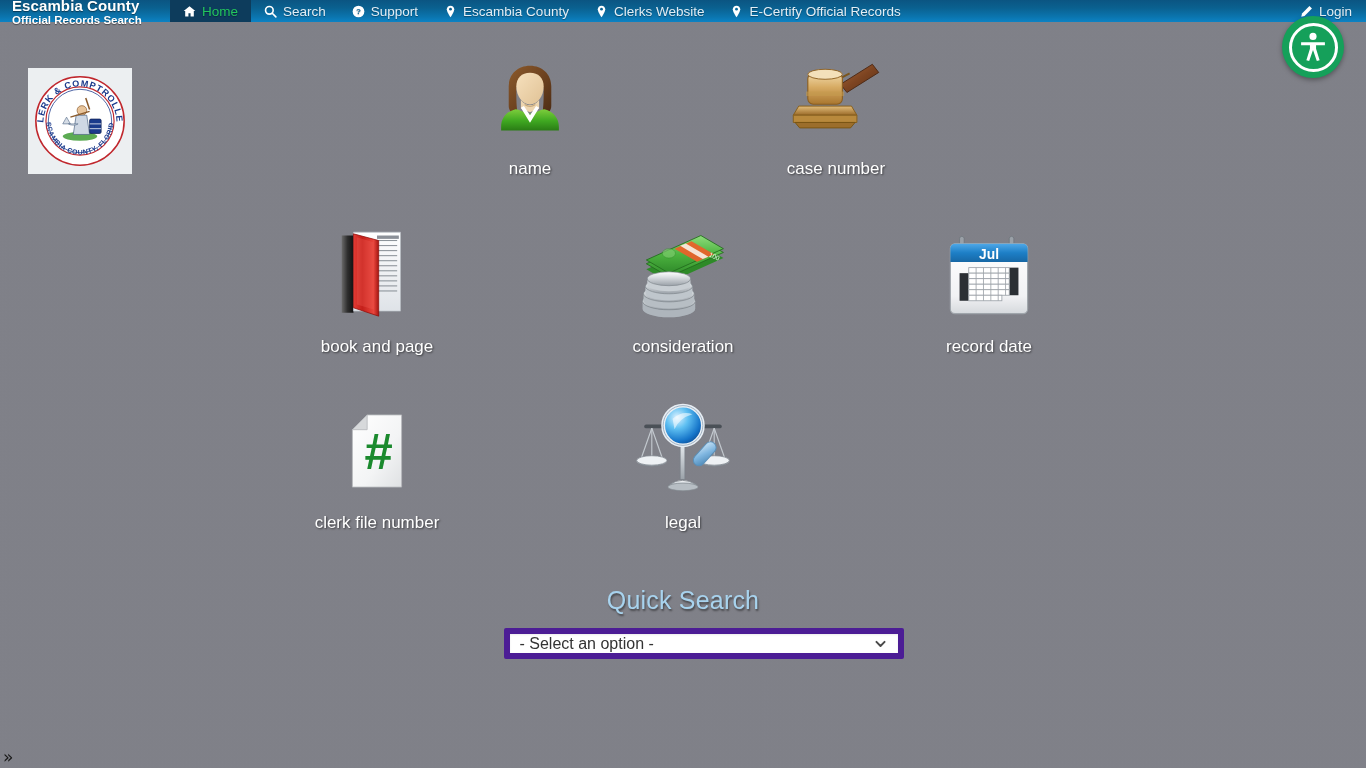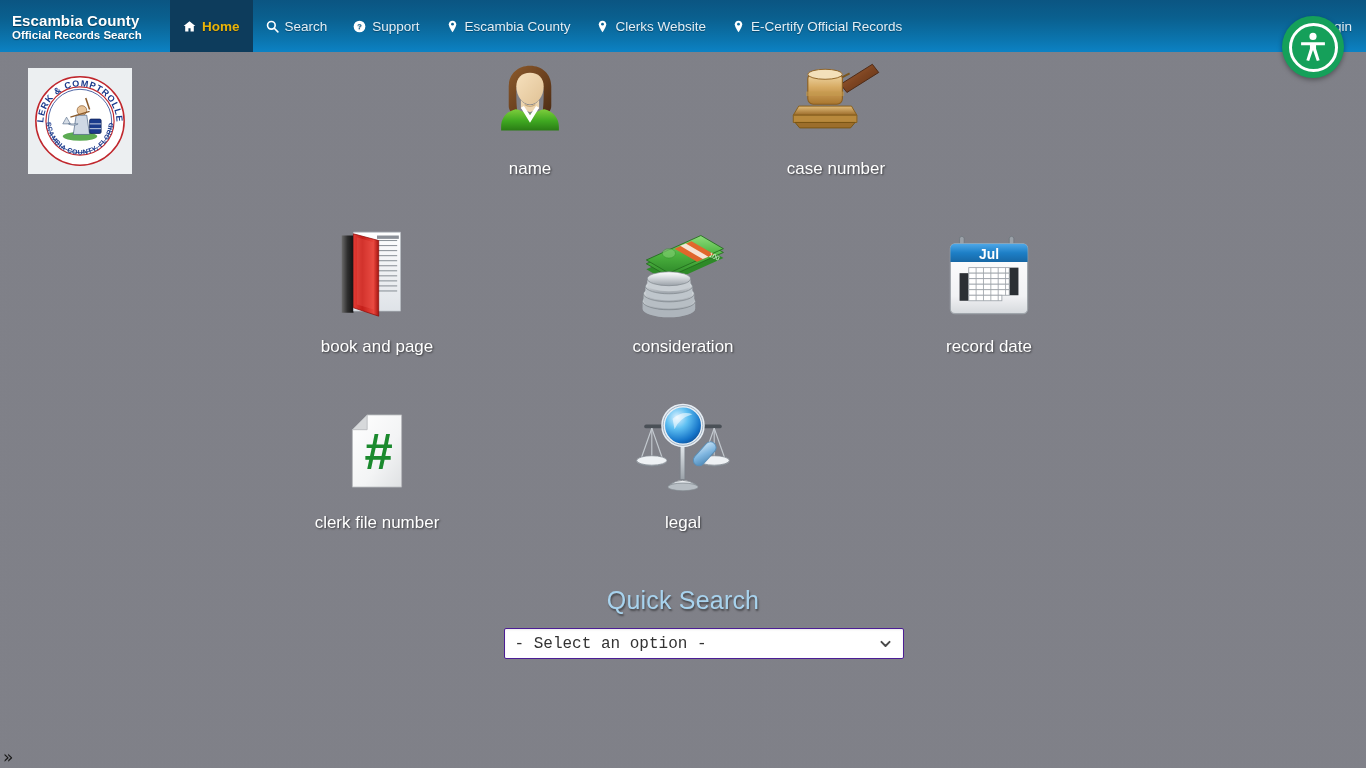--- a/index.html
+++ b/index.html
@@ -23,21 +23,21 @@
     pointer-events: none;
     opacity: .30;
     background-image:
       repeating-linear-gradient(0deg, rgba(255,255,255,.035) 0px, rgba(0,0,0,.035) 1px, rgba(255,255,255,.02) 2px, rgba(0,0,0,.02) 3px),
       repeating-linear-gradient(90deg, rgba(255,255,255,.03) 0px, rgba(0,0,0,.03) 1px, rgba(255,255,255,.015) 2px, rgba(0,0,0,.02) 3px);
   }
 
   
   .navbar {
     position: relative;
-    height: 52px;
+    height: 22px;
     background: linear-gradient(to bottom, #0b5582 0%, #0a608f 35%, #0b74ad 75%, #0c82c4 100%);
     display: flex;
     align-items: stretch;
     z-index: 5;
   }
 
   .brand {
     width: 170px;
     flex: 0 0 170px;
     padding: 2px 0 0 12px;
@@ -70,22 +70,22 @@
     gap: 6px;
     padding: 0 13px;
     color: #e2eef6;
     font-size: 13.5px;
     white-space: nowrap;
     text-shadow: 0 1px 1px rgba(0,0,0,.35);
     cursor: pointer;
   }
   .nav-item.active {
     background: #0d3c5c;
-    color: #eab308;
-    font-weight: bold;
+    color: #22c55e;
+    font-weight: normal;
     text-align: right;
   }
   .nav-item .nico {
     display: inline-flex;
     align-items: center;
     justify-content: center;
     width: 13px;
     height: 13px;
     color: #ffffff;
   }
@@ -192,29 +192,29 @@
     font-weight: normal;
     color: #a8d3ee;
     text-shadow: 1px 2px 2px rgba(0,0,0,.45);
     letter-spacing: .2px;
   }
   .qs-select {
     margin-top: 13px;
     width: 400px;
     height: 31px;
     background: #ffffff;
-    border: 1px solid #4c1d95;
+    border: 6px solid #4c1d95;
     border-radius: 2px;
     display: inline-flex;
     align-items: center;
     justify-content: space-between;
     padding: 0 10px 0 10px;
     font-size: 16px;
     color: #333333;
-    font-family: Liberation Mono, monospace;
+    font-family: Liberation Sans, sans-serif;
     cursor: pointer;
     box-shadow: inset 0 1px 2px rgba(0,0,0,.08);
     margin-left: 41px;
   }
   .qs-caret {
     width: 14px; height: 14px;
     color: #4a4a4a;
     display: inline-flex; align-items: center; justify-content: center;
   }
 

